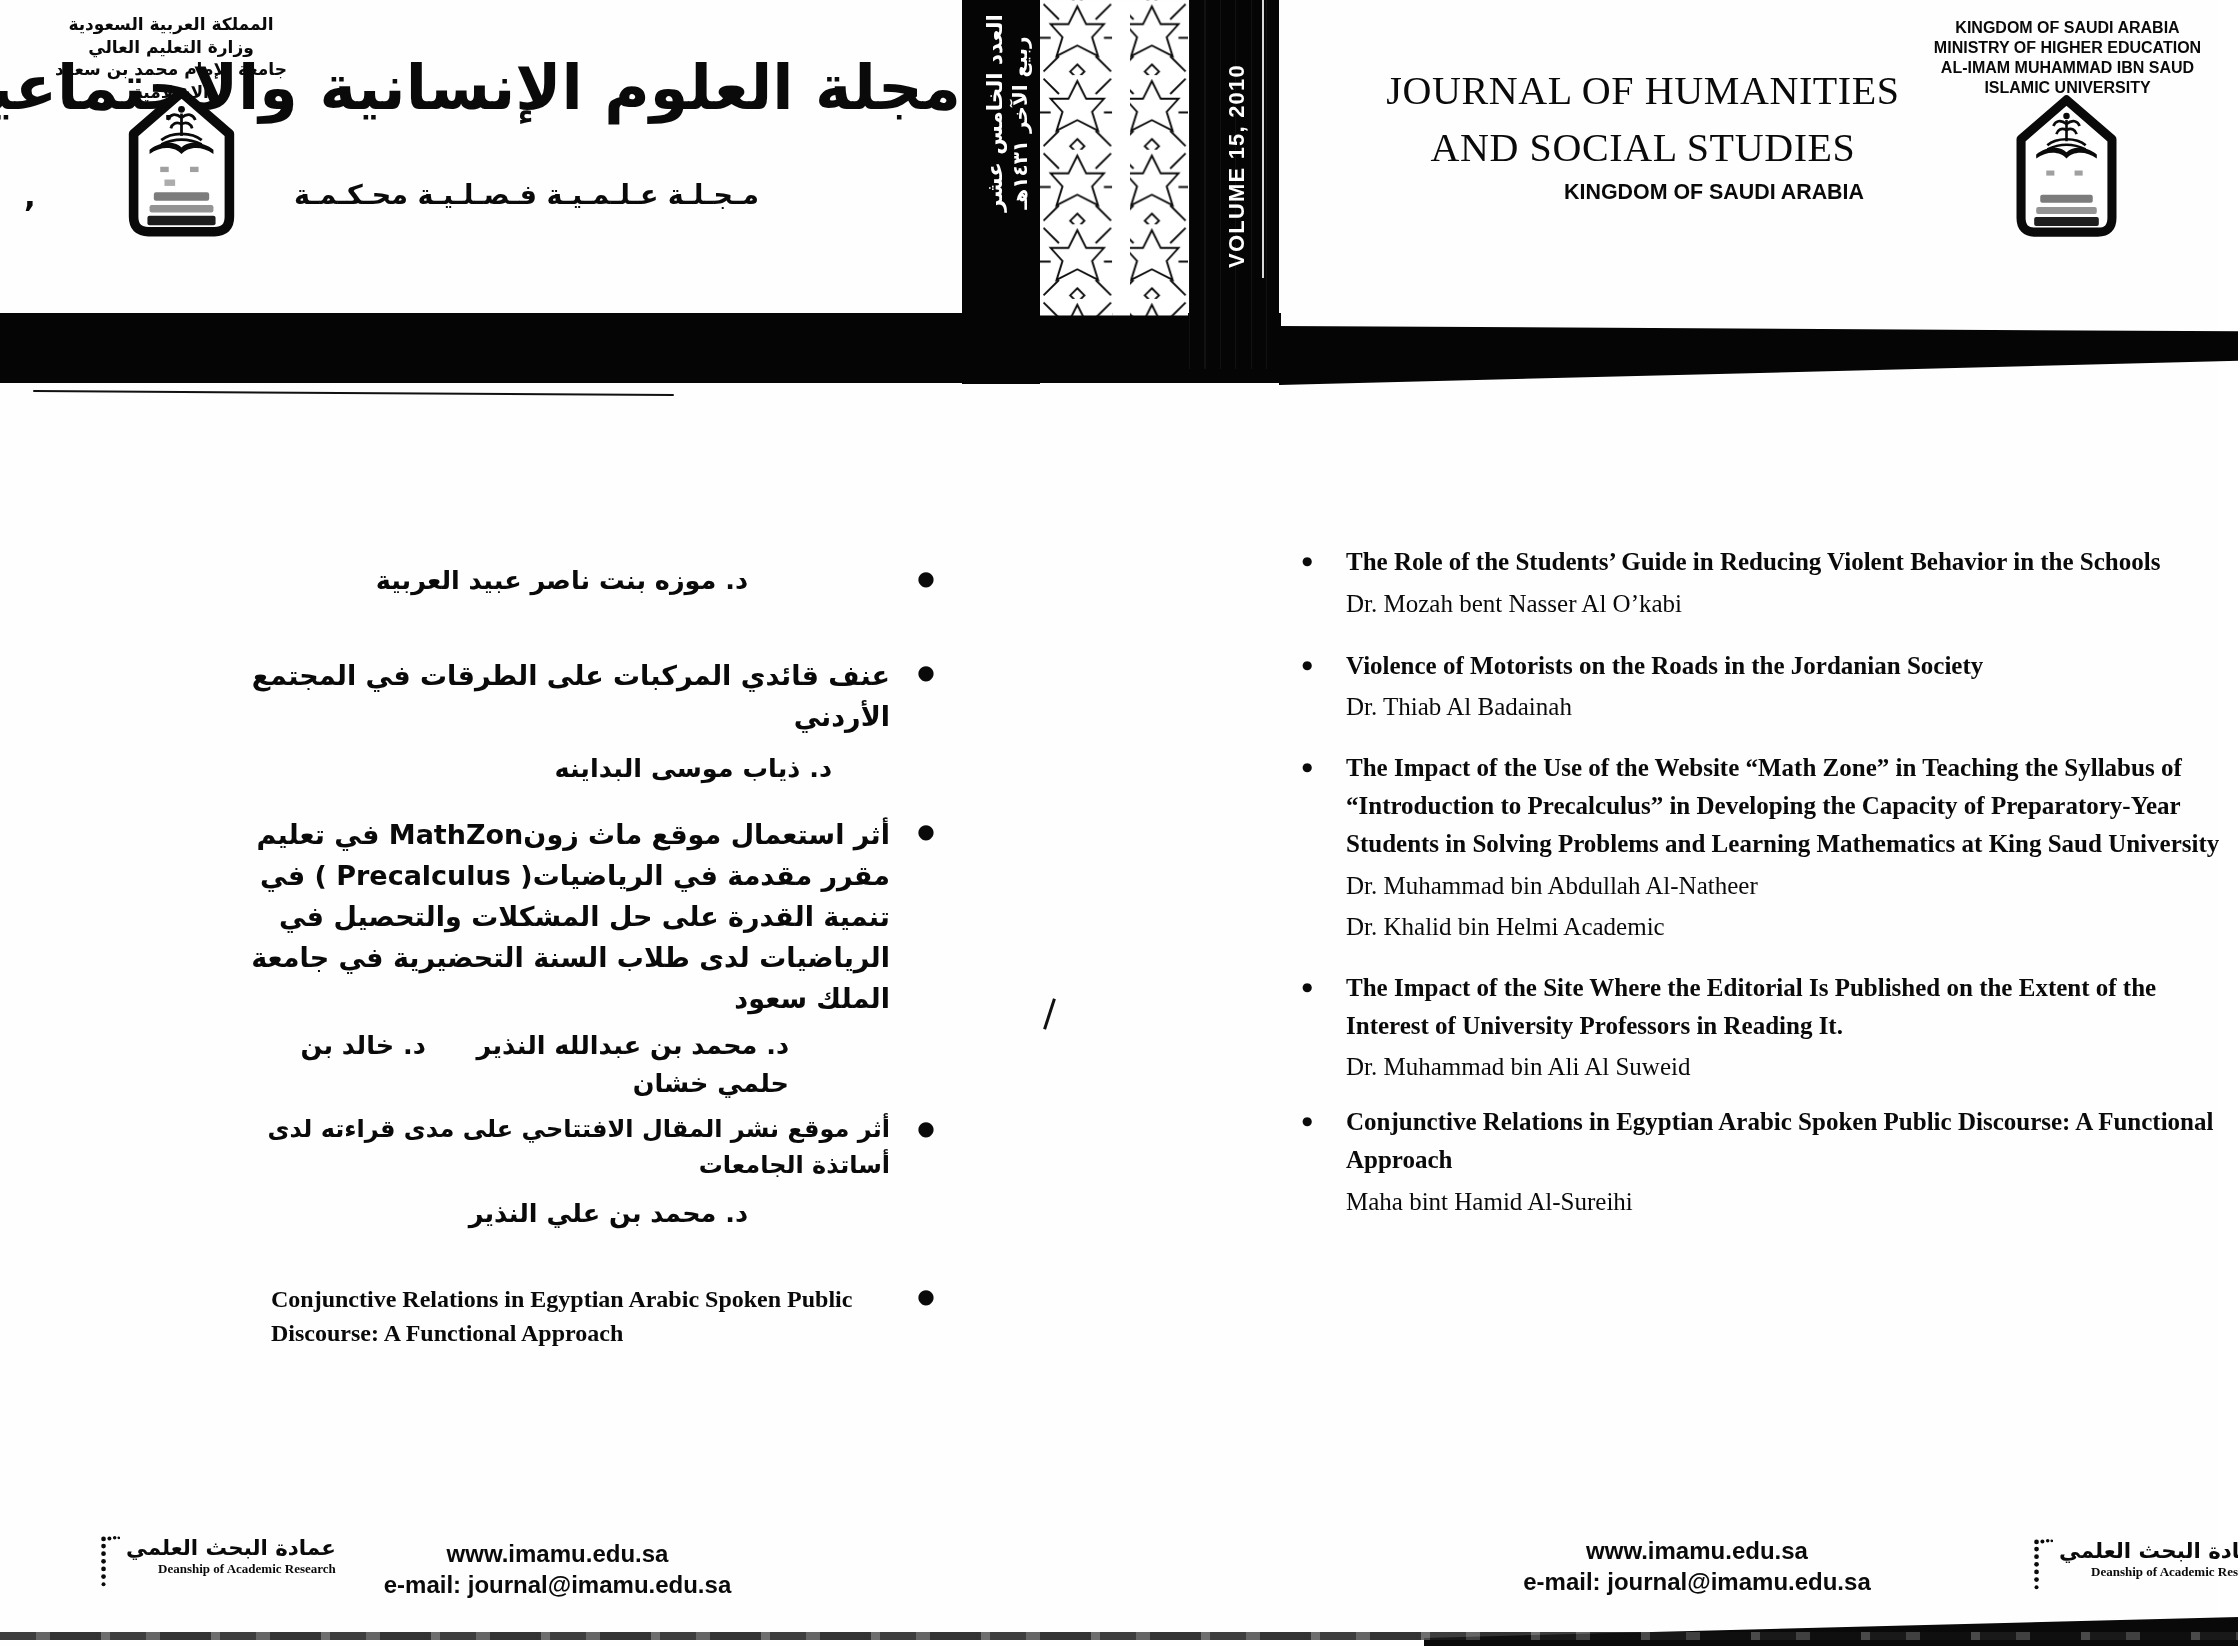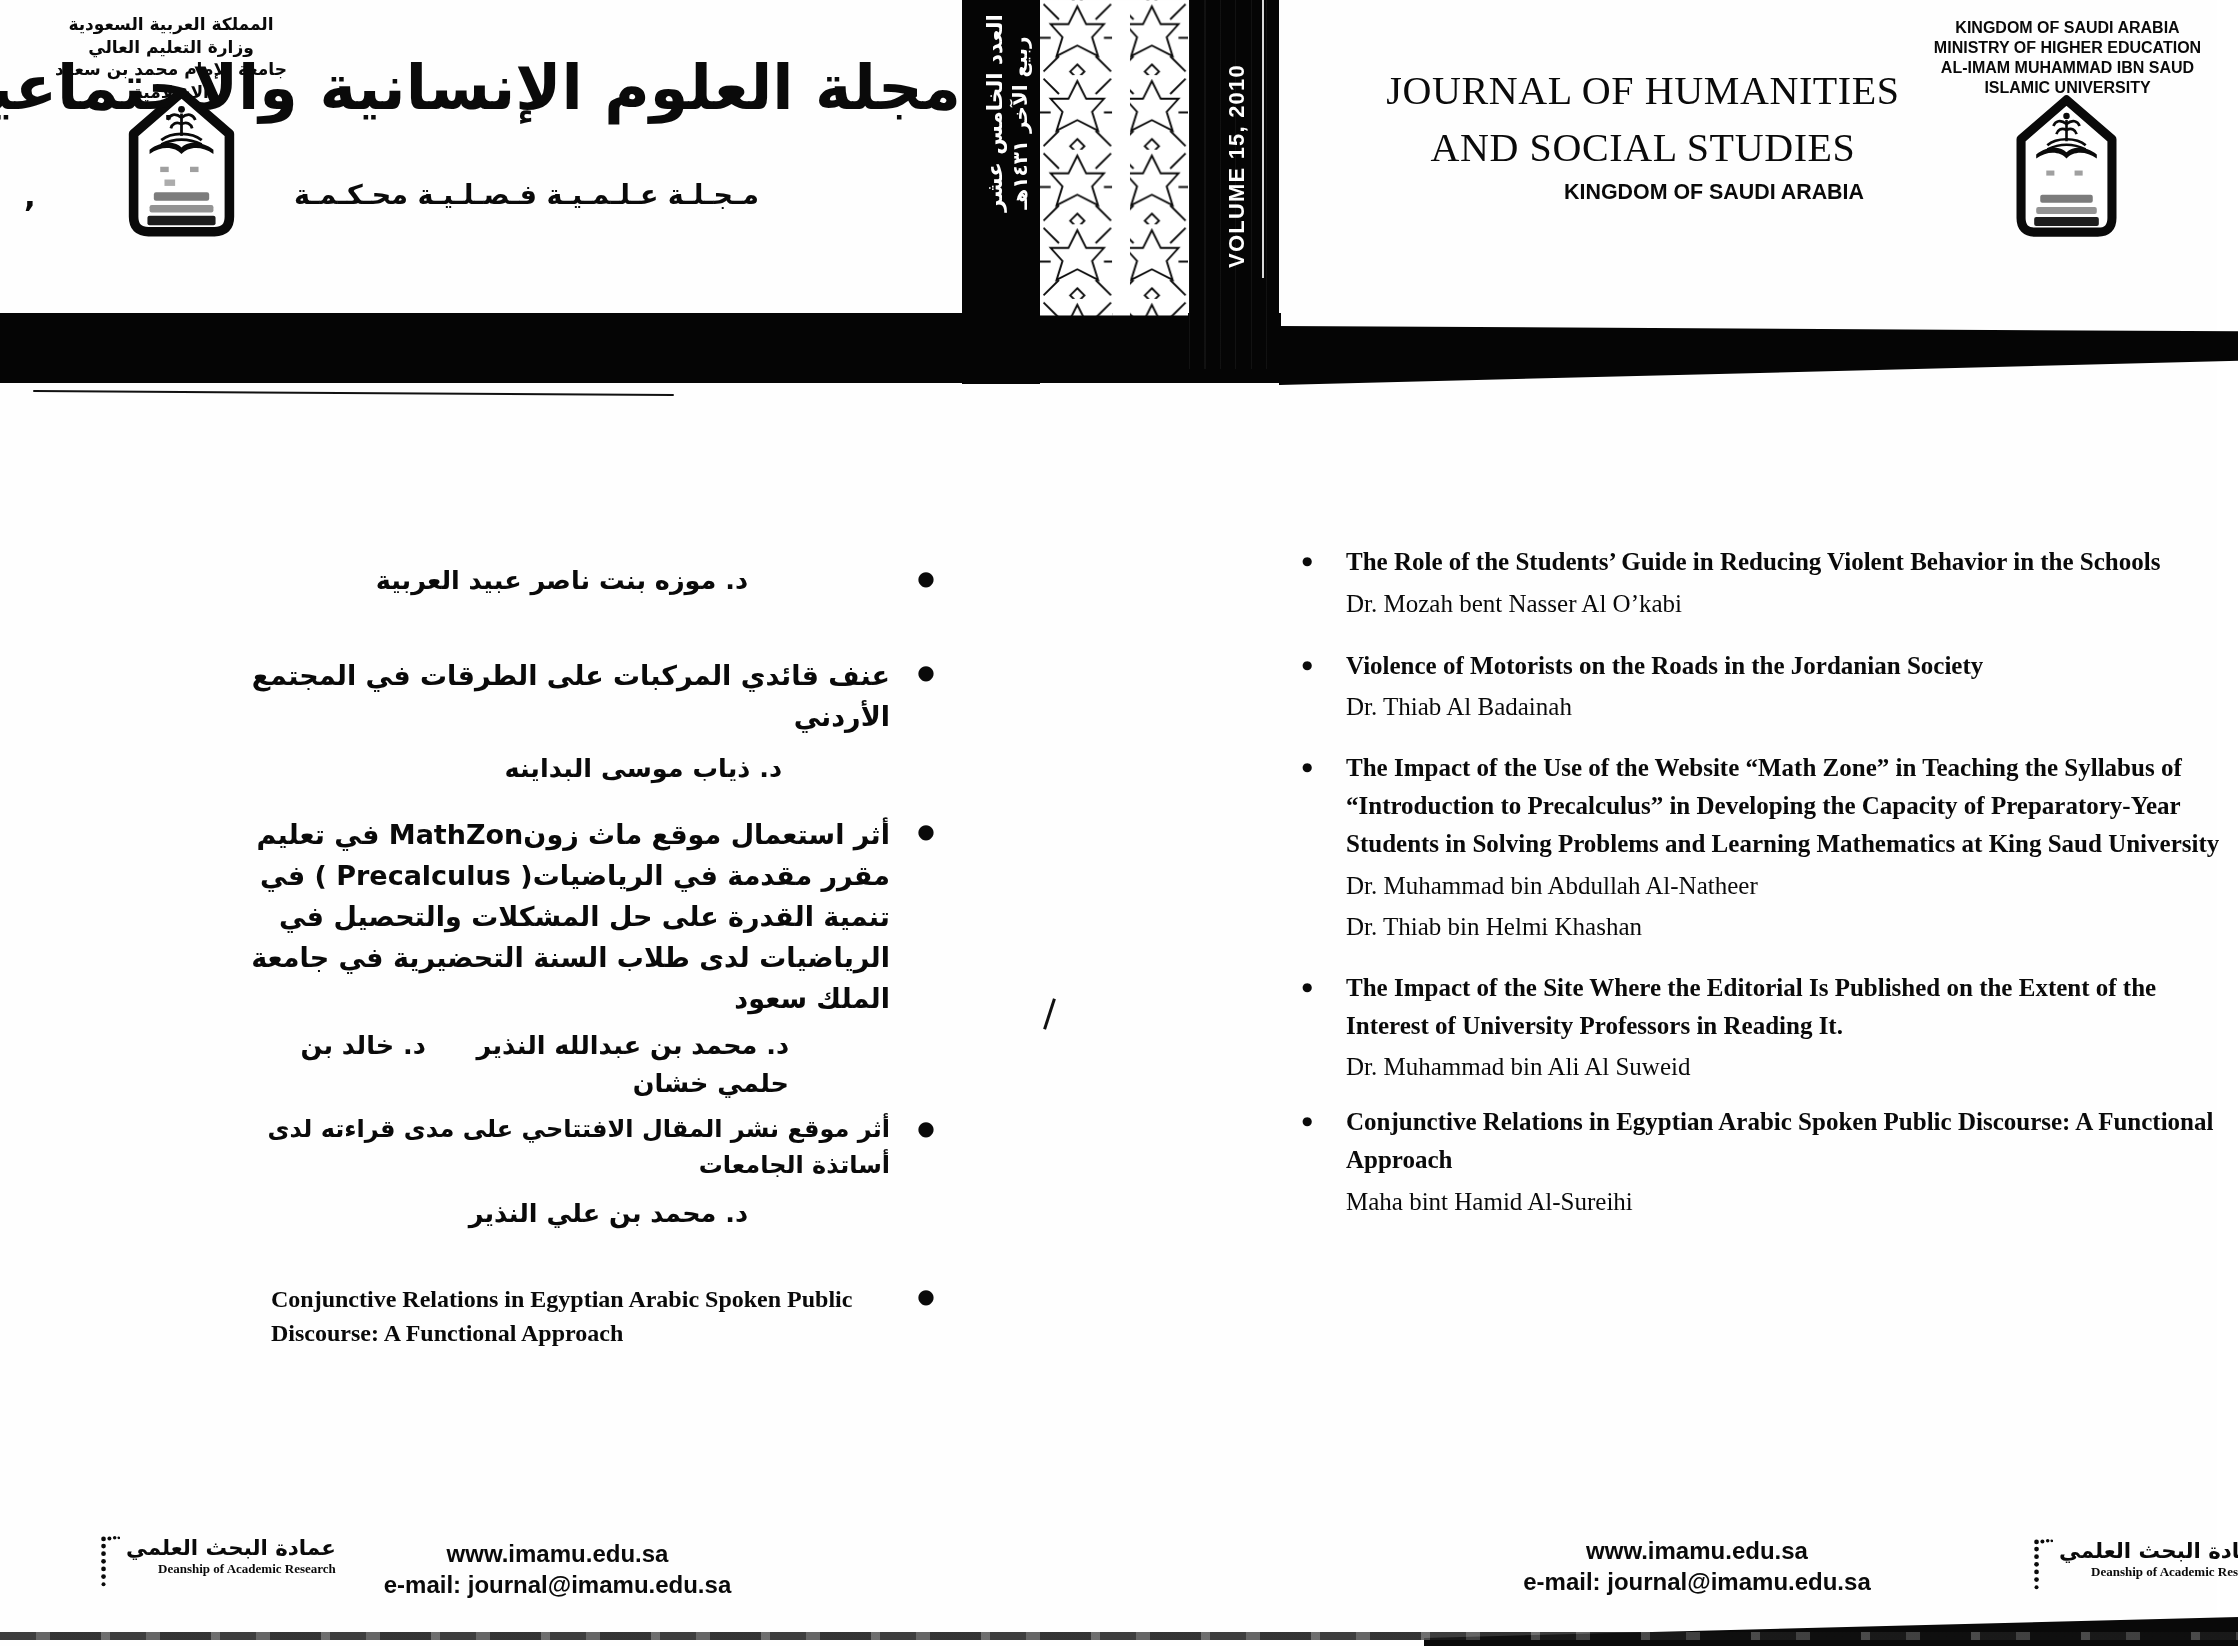--- a/index.html
+++ b/index.html
@@ -187,21 +187,21 @@
   <div class="abs ar-list">
 
     <div class="ar-item" style="margin-bottom:56px;">
       <span class="bullet">●</span>
       <div class="ar-author" style="margin-top:12px;margin-right:142px;">د. موزه بنت ناصر عبيد العربية</div>
     </div>
 
     <div class="ar-item" style="margin-bottom:27px;">
       <span class="bullet">●</span>
       <div class="ar-title">عنف قائدي المركبات على الطرقات في المجتمع الأردني</div>
-      <div class="ar-author" style="margin-top:12px;margin-right:108px;">د. ذياب موسى البداينه</div>
+      <div class="ar-author" style="margin-top:12px;margin-right:58px;">د. ذياب موسى البداينه</div>
     </div>
 
     <div class="ar-item" style="margin-bottom:9px;">
       <span class="bullet">●</span>
       <div class="ar-title">أثر استعمال موقع ماث زونMathZon في تعليم مقرر مقدمة في الرياضيات( Precalculus ) في تنمية القدرة على حل المشكلات والتحصيل في الرياضيات لدى طلاب السنة التحضيرية في جامعة الملك سعود</div>
       <div class="ar-author" style="margin-top:7.1px;margin-right:101px;">
         <span>د. محمد بن عبدالله النذير</span>
         <span style="display:inline-block;width:33px;"></span>
         <span>د. خالد بن حلمي خشان</span>
       </div>
@@ -230,21 +230,21 @@
     <div class="r-item" style="margin-bottom:24px;">
       <span class="bullet">●</span>
       <div class="r-title">Violence of Motorists on the Roads in the Jordanian Society</div>
       <div class="r-author">Dr. Thiab Al Badainah</div>
     </div>
 
     <div class="r-item" style="margin-bottom:24px;">
       <span class="bullet">●</span>
       <div class="r-title">The Impact of the Use of the Website “Math Zone” in Teaching the Syllabus of “Introduction to Precalculus” in Developing the Capacity of Preparatory-Year Students in Solving Problems and Learning Mathematics at King Saud University</div>
       <div class="r-author">Dr. Muhammad bin Abdullah Al-Natheer</div>
-      <div class="r-author">Dr. Thiab bin Helmi Khashan</div>
+      <div class="r-author">Dr. Khalid bin Helmi Academic</div>
     </div>
 
     <div class="r-item" style="margin-bottom:18px;">
       <span class="bullet">●</span>
       <div class="r-title">The Impact of the Site Where the Editorial Is Published on the Extent of the Interest of University Professors in Reading It.</div>
       <div class="r-author">Dr. Muhammad bin Ali Al Suweid</div>
     </div>
 
     <div class="r-item">
       <span class="bullet">●</span>

